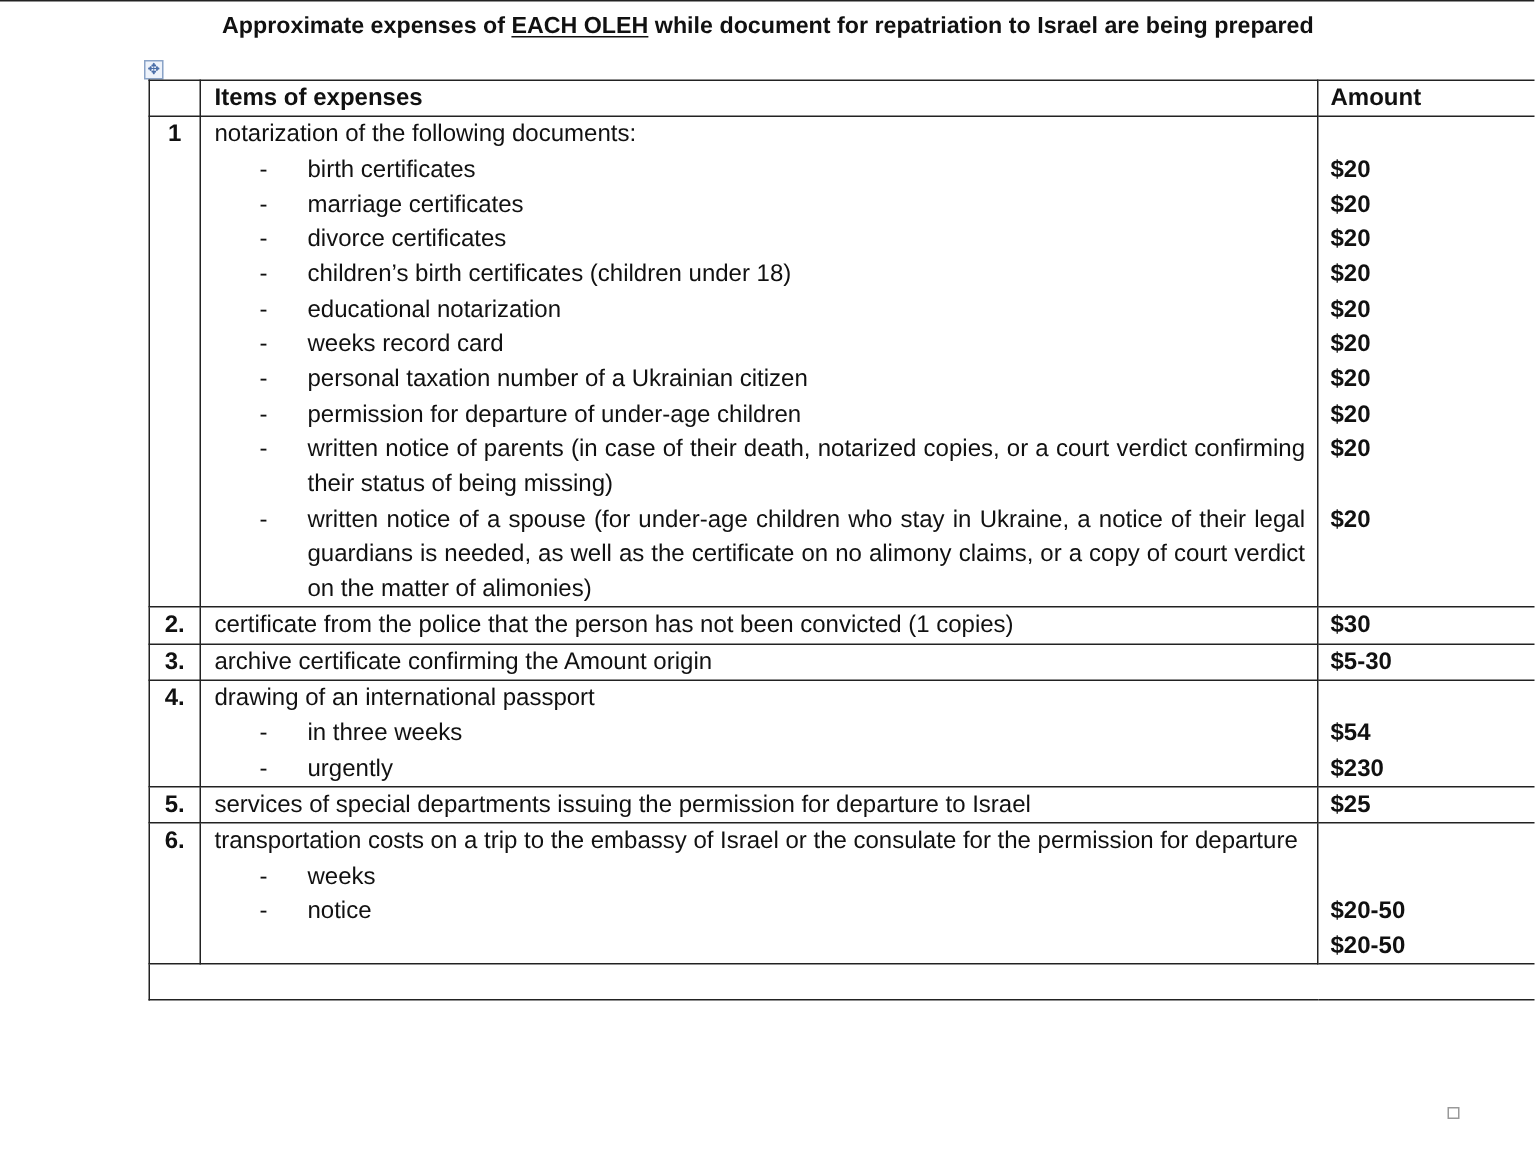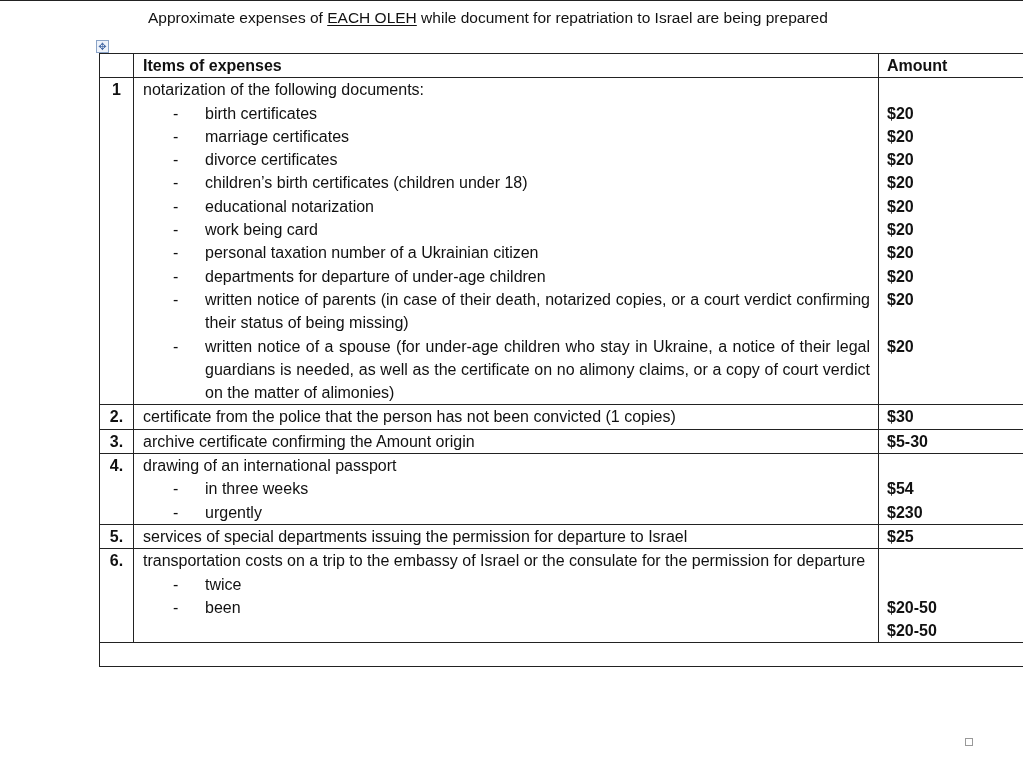--- a/index.html
+++ b/index.html
@@ -2,21 +2,21 @@
 <html><head>
 <meta charset="utf-8">
 <style>
   html, body { margin:0; padding:0; }
   body {
     width:1023px; height:772px; background:#ffffff; position:relative; overflow:hidden;
     font-family:"Liberation Sans", sans-serif; color:#111;
   }
   .topline { position:absolute; left:0; top:0; width:1023px; height:1px; background:#222; }
   .title {
-    position:absolute; left:148px; top:9px; font-weight:normal; font-size:15.5px; white-space:nowrap;
+    position:absolute; left:148px; top:9px; font-weight:bold; font-size:15.5px; white-space:nowrap;
     letter-spacing:0px;
   }
   .title u { text-decoration:underline; text-underline-offset:2px; }
   .move-handle {
     position:absolute; left:96px; top:40px; width:11px; height:11px; border:1px solid #8aa3c7;
     background:#eef3fb; font-size:10px; line-height:11px; text-align:center; color:#4a6ea8;
   }
   .resize-handle {
     position:absolute; left:965px; top:738px; width:6px; height:6px; border:1px solid #999; background:#fff;
   }
@@ -74,29 +74,29 @@
       <div class="sub">
             <span class="dash">-</span>
             <span class="subtxt">children’s birth certificates  (children under 18)</span>
           </div>
       <div class="sub">
             <span class="dash">-</span>
             <span class="subtxt">educational notarization</span>
           </div>
       <div class="sub">
             <span class="dash">-</span>
-            <span class="subtxt">work being card</span>
+            <span class="subtxt">weeks record card</span>
           </div>
       <div class="sub">
             <span class="dash">-</span>
             <span class="subtxt">personal taxation number of a Ukrainian citizen</span>
           </div>
       <div class="sub">
             <span class="dash">-</span>
-            <span class="subtxt">departments for departure of under-age children</span>
+            <span class="subtxt">permission for departure of under-age children</span>
           </div>
       <div class="sub">
             <span class="dash">-</span>
             <span class="subtxt">written notice of parents (in case of their death, notarized copies, or a court verdict confirming their status of being missing)</span>
           </div>
       <div class="sub">
             <span class="dash">-</span>
             <span class="subtxt">written notice of a spouse (for under-age children who stay in Ukraine, a notice of their legal guardians is needed, as well as the certificate on no alimony claims, or a copy of court verdict on the matter of alimonies)</span>
           </div>
     </td>
@@ -153,25 +153,25 @@
     <td class="desc">services of special departments issuing the permission for departure to Israel</td>
     <td class="amt">$25</td>
   </tr>
 
   <tr>
     <td class="num">6.</td>
     <td class="desc">
       <div style="text-align:justify;">transportation costs on a trip to the embassy of Israel or the consulate for the permission for departure</div>
       <div class="sub">
             <span class="dash">-</span>
-            <span class="subtxt">twice</span>
+            <span class="subtxt">weeks</span>
           </div>
       <div class="sub">
             <span class="dash">-</span>
-            <span class="subtxt">been</span>
+            <span class="subtxt">notice</span>
           </div>
     </td>
     <td class="amt">
       <div class="amt-line"></div>
       <div class="amt-line"></div>
       <div class="amt-line">$20-50</div>
       <div class="amt-line">$20-50</div>
     </td>
   </tr>
 

